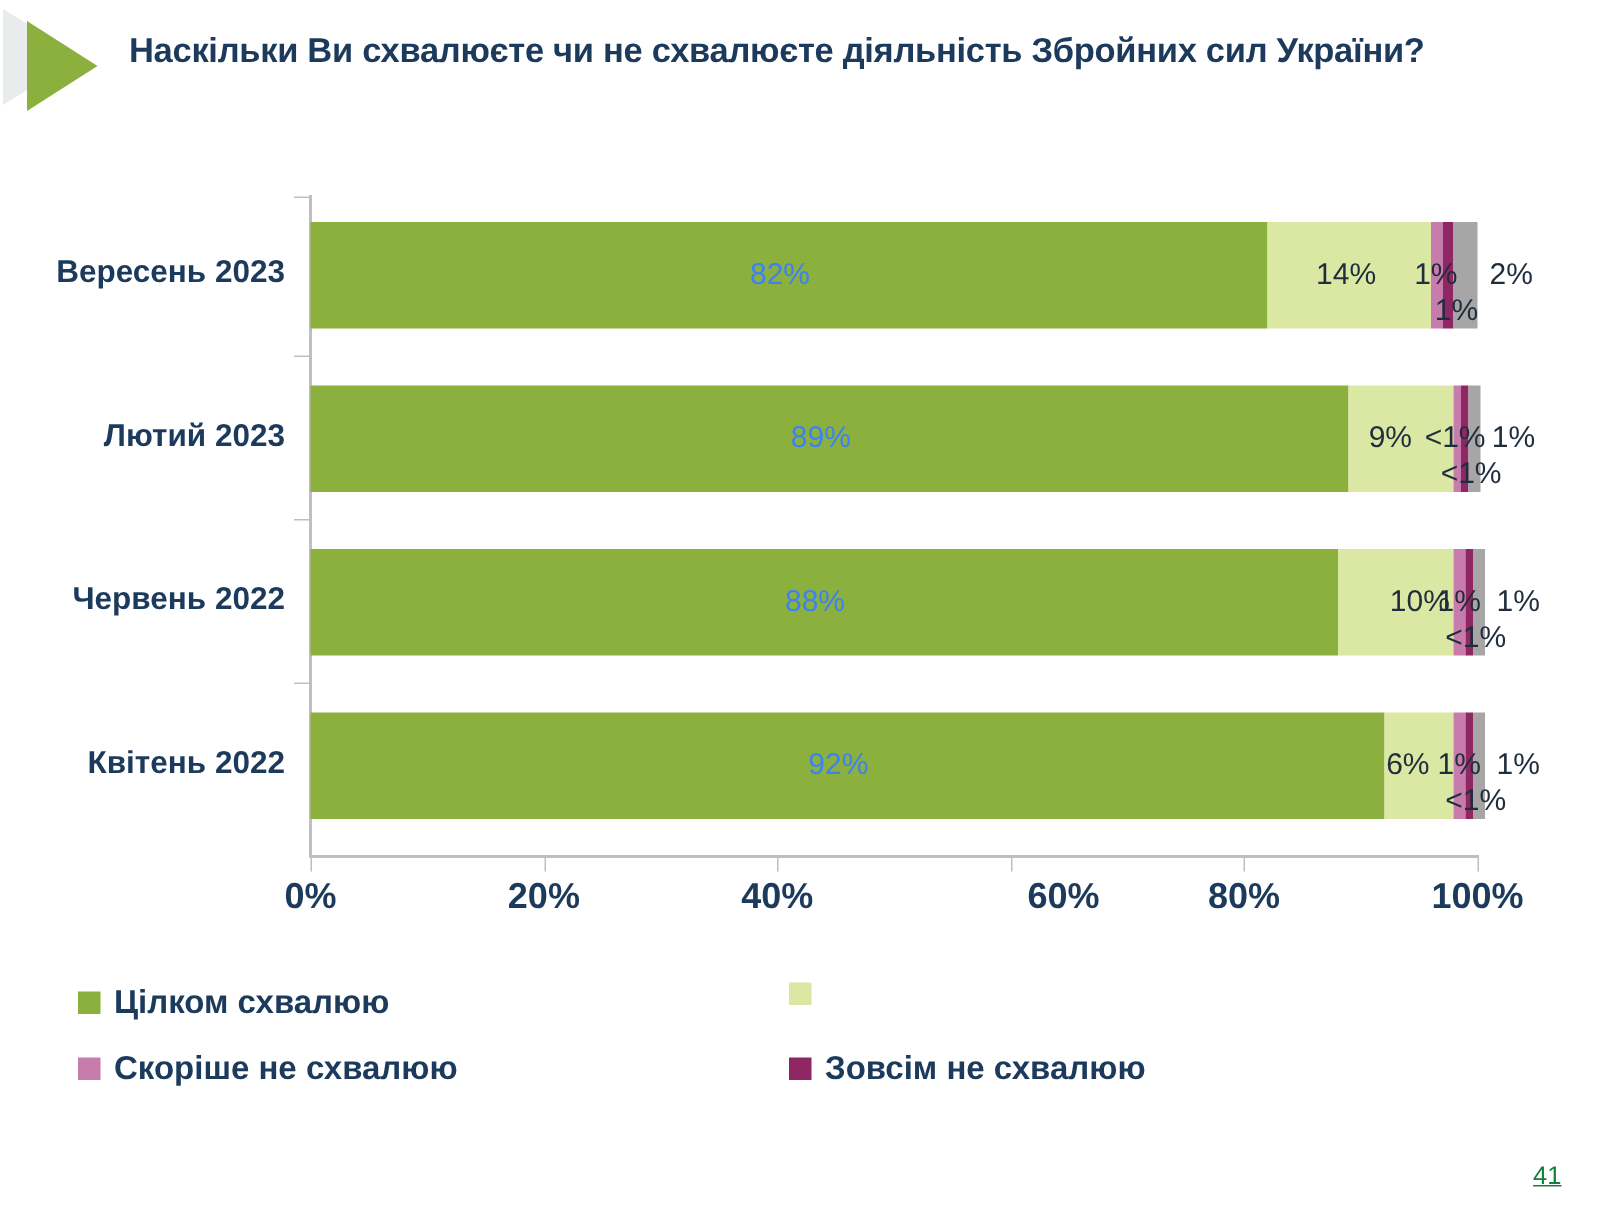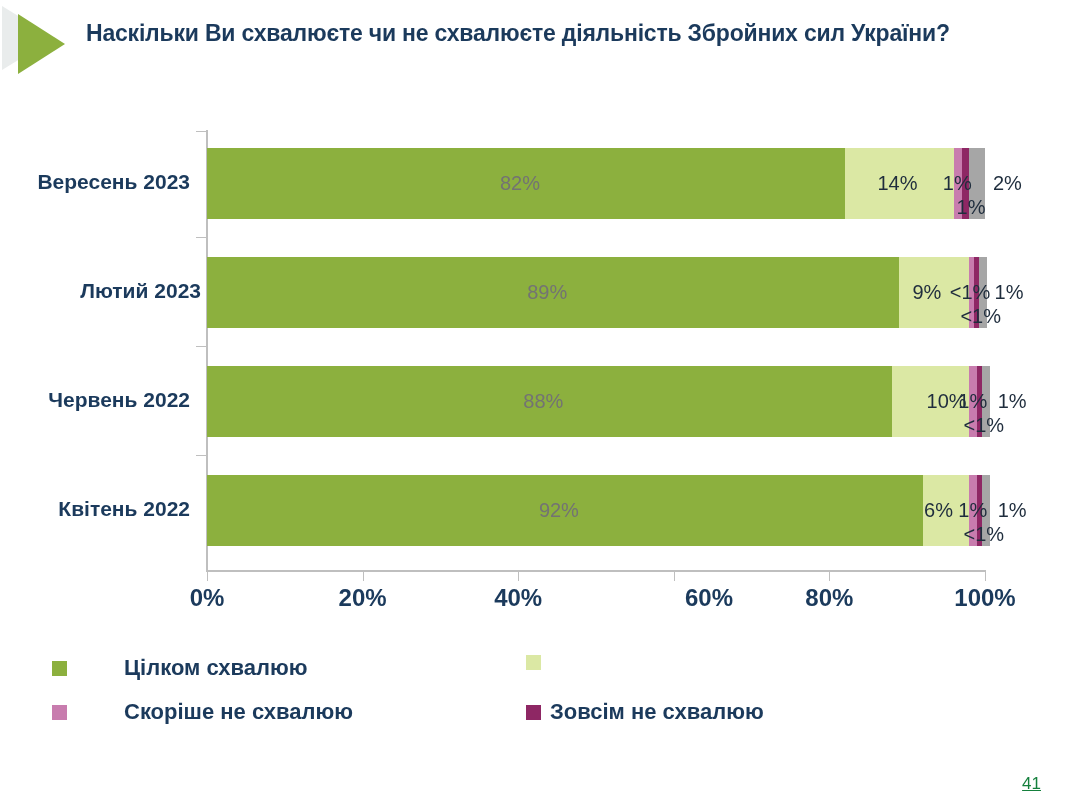--- a/index.html
+++ b/index.html
@@ -126,21 +126,21 @@
     box-sizing: border-box;
   }
   .seg-label {
     position: absolute;
     font-size: 20px;
     color: #1f2d3d;
     white-space: nowrap;
     font-family: "Liberation Sans", sans-serif;
   }
   .seg-label.inside {
-    color: #737373;
+    color: #3b82f6;
   }
 
   
   .xlabel {
     position: absolute;
     top: 466px;
     width: 110px;
     text-align: center;
     color: #1b3a5c;
     font-size: 24px;
@@ -157,21 +157,21 @@
   .legend-row {
     position: relative;
     height: 44px;
   }
   .legend-item {
     position: absolute;
     display: flex;
     align-items: center;
     white-space: nowrap;
   }
-  .legend-item.col1 { left: 0; gap: 48px; }
+  .legend-item.col1 { left: 0; }
   .legend-item.col2 { left: 474px; }
   .legend-swatch {
     width: 15px;
     height: 15px;
     margin-right: 9px;
     flex: 0 0 auto;
   }
   .legend-text {
     color: #1b3a5c;
     font-size: 22px;
@@ -196,21 +196,21 @@
   <div class="tri"></div>
 </div>
 
 <div id="title">Наскільки Ви схвалюєте чи не схвалюєте діяльність Збройних сил України?</div>
 
 <div id="chart">
   <div class="axis-line-y"></div>
   <div class="axis-line-x"></div>
   <div id="cat-labels">
       <div class="cat-label-wrap" style="top: 51.5px;">Вересень 2023</div>
-      <div class="cat-label-wrap" style="top: 160.5px; margin-left: 11px;">Лютий 2023</div>
+      <div class="cat-label-wrap" style="top: 160.5px;">Лютий 2023</div>
       <div class="cat-label-wrap" style="top: 269.5px;">Червень 2022</div>
       <div class="cat-label-wrap" style="top: 378.5px;">Квітень 2022</div>
     </div>
   <div id="yticks">
       <div class="ytick" style="top: 119px;"></div>
       <div class="ytick" style="top: 228px;"></div>
       <div class="ytick" style="top: 337px;"></div>
       <div class="ytick" style="top: 13px;"></div>
     </div>
   <div id="plot">

